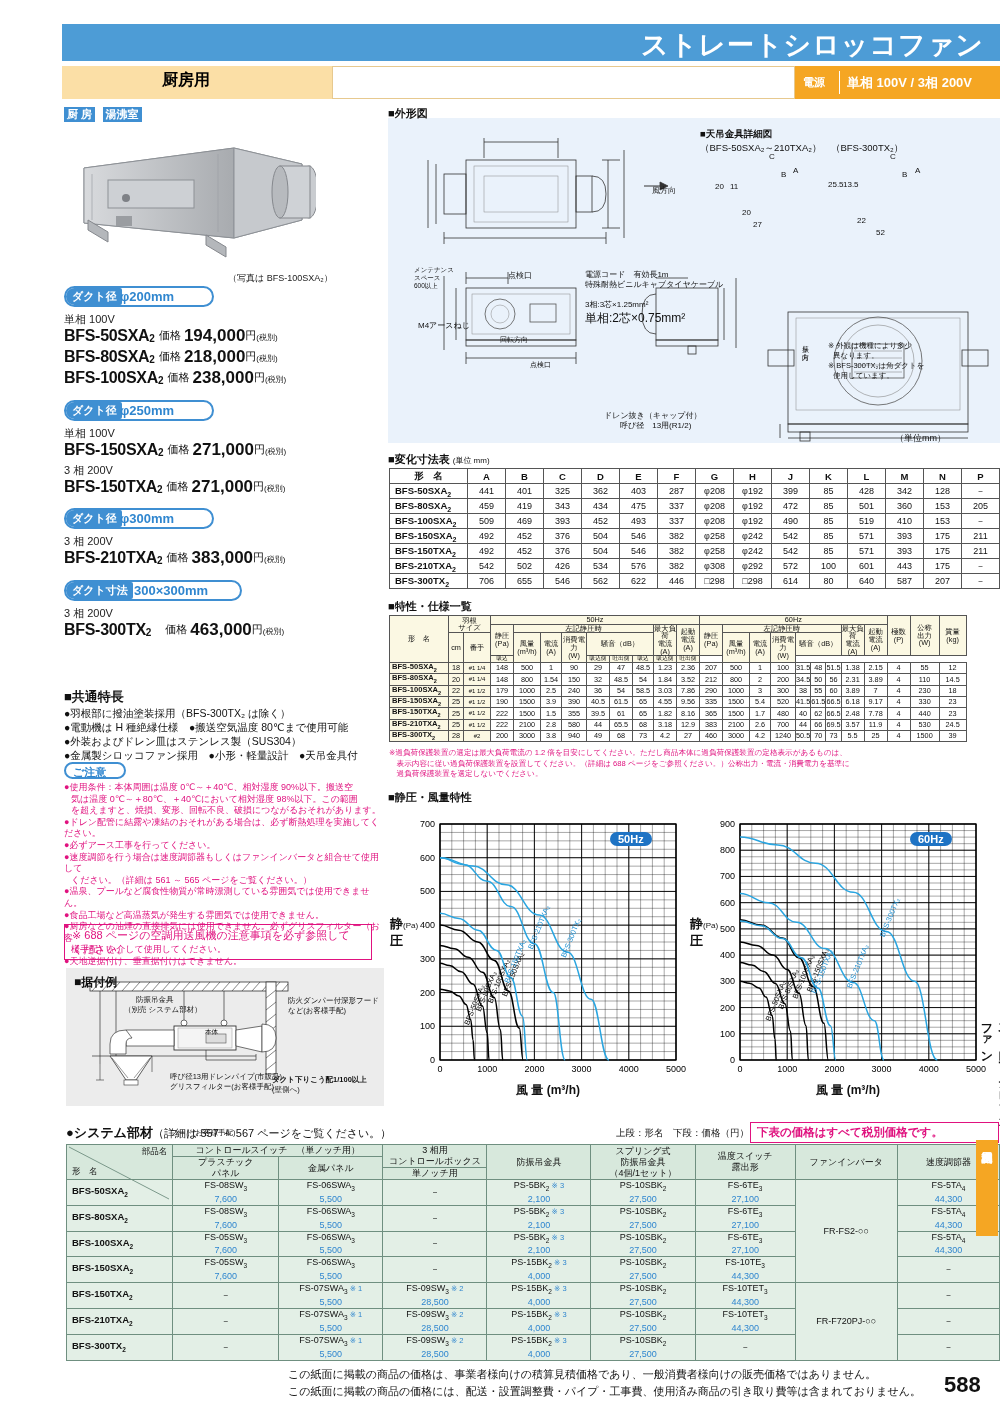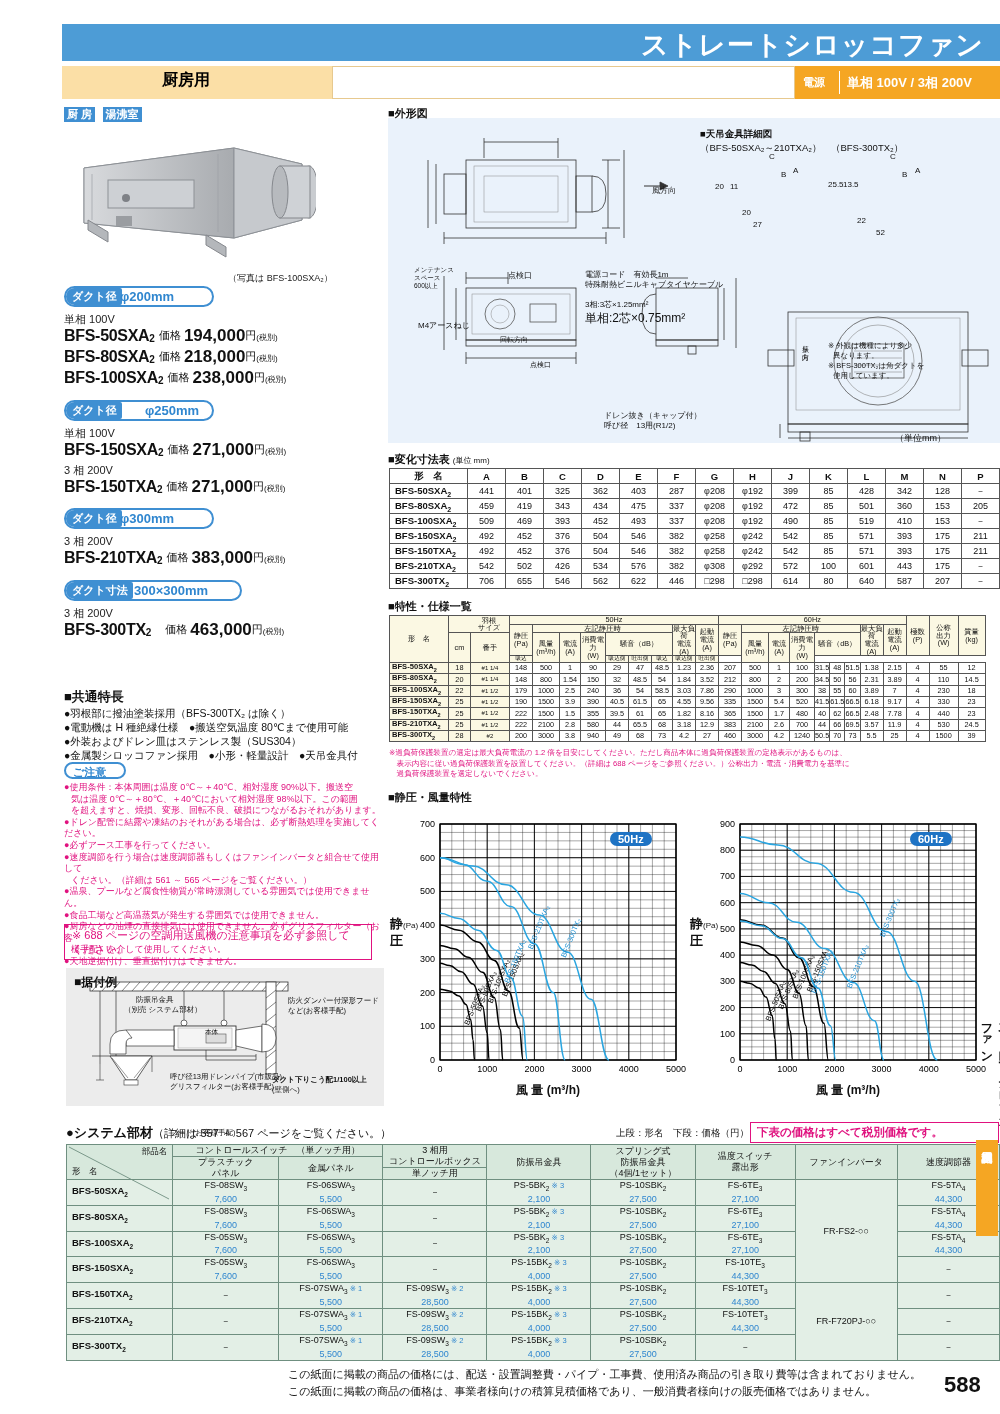--- a/index.html
+++ b/index.html
@@ -179,21 +179,21 @@
   <div class="modelline" style="left:64px;top:347px;">
     <span class="mdl">BFS-80SXA</span><span class="sub">2</span><span class="kak">価格</span><span class="pr">218,000</span><span class="yen">円</span><span class="tx">(税別)</span>
   </div>
   <div class="modelline" style="left:64px;top:368px;">
     <span class="mdl">BFS-100SXA</span><span class="sub">2</span><span class="kak">価格</span><span class="pr">238,000</span><span class="yen">円</span><span class="tx">(税別)</span>
   </div>
 
   <div class="duct" style="left:64px;top:400px;width:150px;">
     <div class="pill" style="width:150px;"></div>
     <div class="b1">ダクト径</div>
-    <div class="b2" style="left:56px;margin-left:25px;">φ250mm</div>
+    <div class="b2" style="left:56px;">φ250mm</div>
   </div>
   <div class="volt" style="left:64px;top:426px;">単相 100V</div>
   <div class="modelline" style="left:64px;top:440px;">
     <span class="mdl">BFS-150SXA</span><span class="sub">2</span><span class="kak">価格</span><span class="pr">271,000</span><span class="yen">円</span><span class="tx">(税別)</span>
   </div>
   <div class="volt" style="left:64px;top:463px;">3 相 200V</div>
   <div class="modelline" style="left:64px;top:477px;">
     <span class="mdl">BFS-150TXA</span><span class="sub">2</span><span class="kak">価格</span><span class="pr">271,000</span><span class="yen">円</span><span class="tx">(税別)</span>
   </div>
 
@@ -429,21 +429,21 @@
   <div style="position:absolute;left:500px;top:335px;font-size:7px;">回転方向</div>
   <div style="position:absolute;left:418px;top:320px;font-size:8px;">M4アースねじ</div>
   <div style="position:absolute;left:414px;top:266px;font-size:6.5px;line-height:8px;white-space:pre-line;">メンテナンス
 スペース
 600以上</div>
   <div style="position:absolute;left:585px;top:269px;font-size:8px;">電源コード　有効長1m</div>
   <div style="position:absolute;left:585px;top:279px;font-size:8px;">特殊耐熱ビニルキャブタイヤケーブル</div>
   <div style="position:absolute;left:585px;top:289px;font-size:12px;margin-top:21px;">単相:2芯×0.75mm²</div>
   <div style="position:absolute;left:585px;top:299px;font-size:8px;">3相:3芯×1.25mm²</div>
   <div style="position:absolute;left:604px;top:410px;font-size:8px;">ドレン抜き（キャップ付）</div>
-  <div style="position:absolute;left:604px;top:420px;font-size:8px;">呼び径　13用(R1/2)</div>
+  <div style="position:absolute;left:620px;top:420px;font-size:8px;">呼び径　13用(R1/2)</div>
   <div style="position:absolute;left:828px;top:341px;font-size:7.5px;">※ 外観は機種により多少</div>
   <div style="position:absolute;left:833px;top:351px;font-size:7.5px;">異なります。</div>
   <div style="position:absolute;left:828px;top:361px;font-size:7.5px;">※ BFS-300TX₂は角ダクトを</div>
   <div style="position:absolute;left:833px;top:371px;font-size:7.5px;">使用しています。</div>
   <div style="position:absolute;left:800px;top:340px;font-size:7px;writing-mode:vertical-rl;">振り方向</div>
 
   <div class="secth" style="left:388px;top:452px;">
     <span>■変化寸法表</span>
     <span style="font-size:8px;font-weight:normal;">(単位 mm)</span>
   </div>
@@ -588,21 +588,21 @@
           <td class="v">－</td>
         </tr>
       </tbody>
   </table>
 
   <div class="secth" style="left:388px;top:599px;font-family:Liberation Serif, serif;">■特性・仕様一覧</div>
   <table class="spt">
     <thead>
       <tr>
         <td rowspan="4" style="width:58px;">形　名</td>
-        <td colspan="2" rowspan="2" style="width:40px;white-space:pre-line;padding-left:20px;">羽根
+        <td colspan="2" rowspan="2" style="width:40px;white-space:pre-line;">羽根
 サイズ</td>
         <td colspan="9">50Hz</td>
         <td colspan="9">60Hz</td>
         <td rowspan="3" style="width:22px;white-space:pre-line;">極数
 (P)</td>
         <td rowspan="3" style="width:28px;white-space:pre-line;">公称
 出力
 (W)</td>
         <td rowspan="3" style="width:26px;white-space:pre-line;">質量
 (kg)</td>
@@ -1174,22 +1174,22 @@
           <td>PS-15BK<span class="sub">2</span><span class="st"> ※ 3</span><br><span class="pc">4,000</span></td>
           <td>PS-10SBK<span class="sub">2</span><br><span class="pc">27,500</span></td>
           <td>－</td>
           <td>－</td>
         </tr>
       </tbody>
   </table>
 
 
   <div class="bigfoot">
+    <div>この紙面に掲載の商品の価格は、事業者様向けの積算見積価格であり、一般消費者様向けの販売価格ではありません。</div>
     <div>この紙面に掲載の商品の価格には、配送・設置調整費・パイプ・工事費、使用済み商品の引き取り費等は含まれておりません。</div>
-    <div>この紙面に掲載の商品の価格は、事業者様向けの積算見積価格であり、一般消費者様向けの販売価格ではありません。</div>
   </div>
   <div class="pageno">588</div>
 
   <div class="sidetab">
     <div class="v">ストレートシロッコファン</div>
   </div>
   <div class="sideorange">
     <div class="v">空調用送風機</div>
   </div>
 

